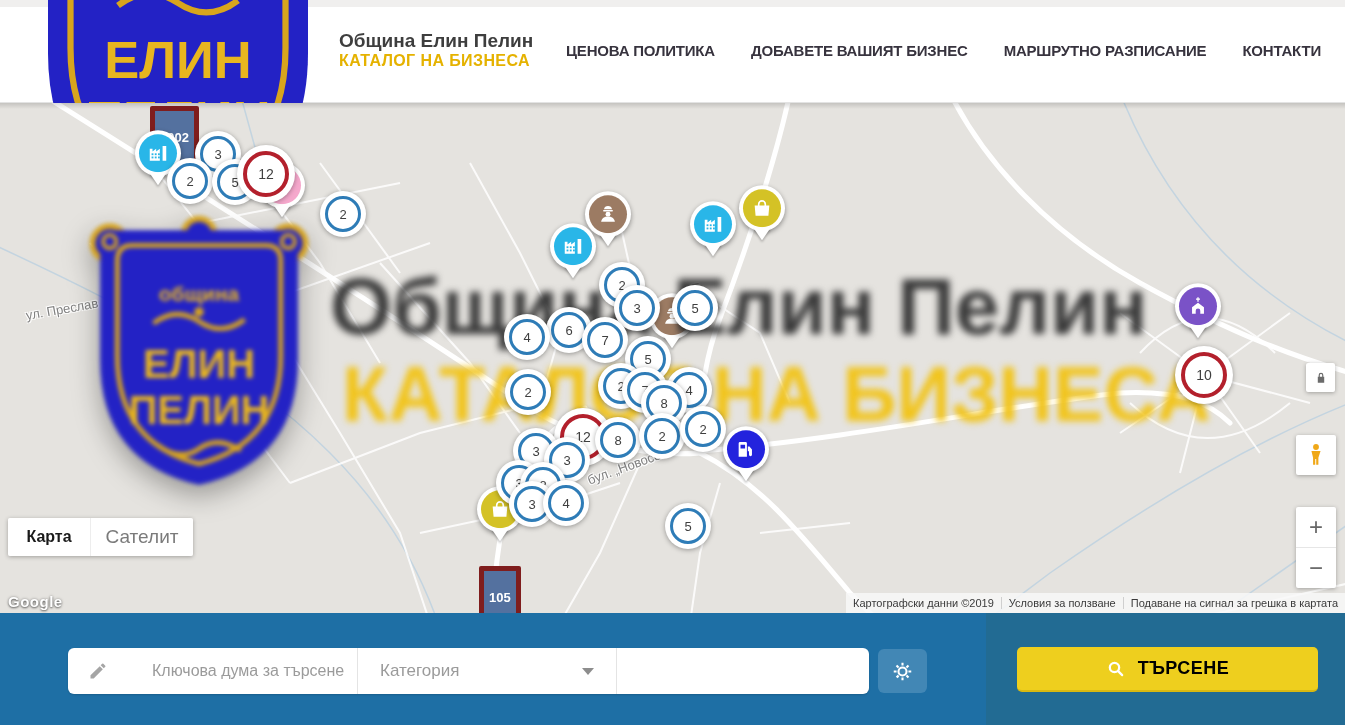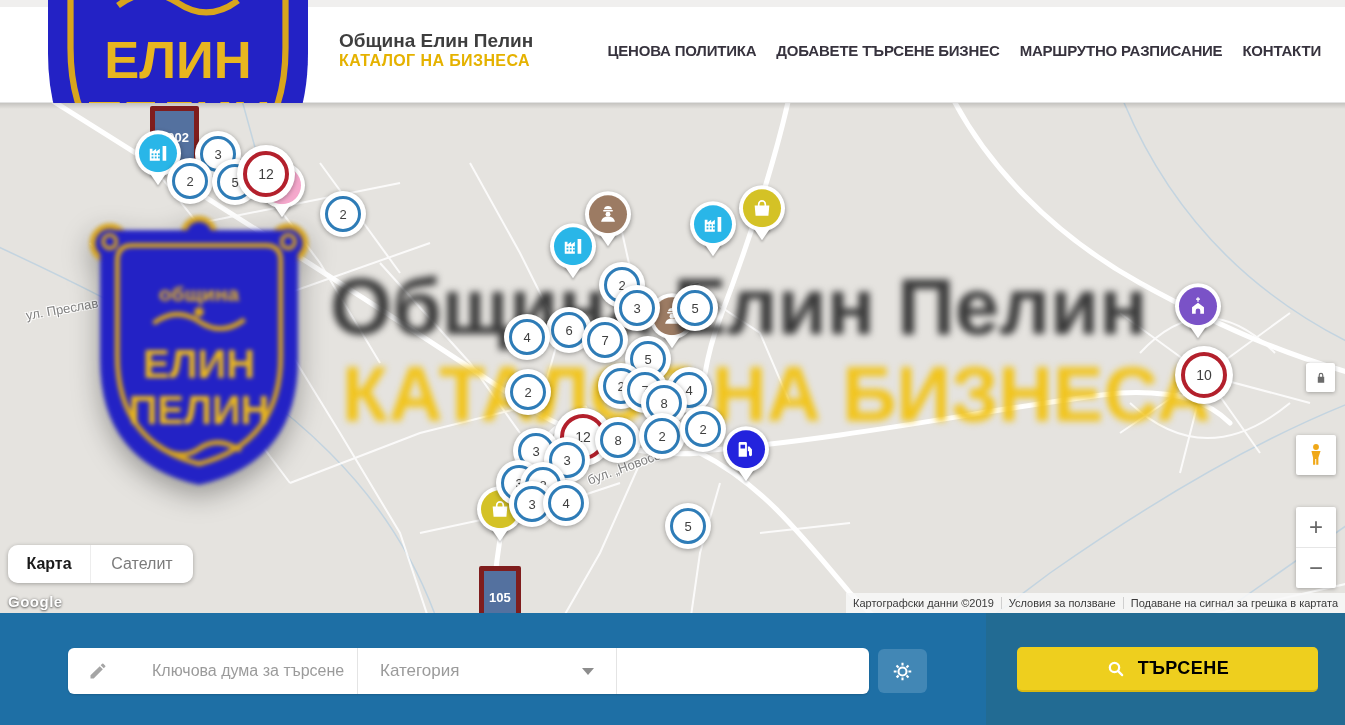--- a/index.html
+++ b/index.html
@@ -5,21 +5,21 @@
   html,body{margin:0;padding:0;background:#fff;}
   .page{position:relative;width:1345px;height:725px;overflow:hidden;font-family:"Liberation Sans",sans-serif;background:#fff;}
 
   
   .topstrip{height:7px;background:#f0efee;}
   header{height:96px;background:#fff;display:flex;align-items:center;padding:0 24px 8px 28px;box-sizing:border-box;border-bottom:1px solid #e3e3e3;}
   .brand{display:flex;align-items:center;gap:11px;cursor:pointer;}
   .brand svg{width:44px;height:55px;display:block;}
   .brand-title{font-size:19px;font-weight:bold;color:#3e3e3e;line-height:1.15;}
   .brand-sub{font-size:16px;font-weight:bold;color:#e5b200;letter-spacing:.4px;line-height:1.15;}
-  nav{margin-left:auto;display:flex;gap:20px;}
+  nav{margin-left:auto;display:flex;gap:36px;}
   .nav-item{font-size:15px;font-weight:bold;color:#37333e;letter-spacing:-.2px;cursor:pointer;text-decoration:none;white-space:nowrap;}
 
   
   .map{position:relative;height:510px;background:#e5e3df;overflow:hidden;cursor:grab;}
   .map::before{content:"";position:absolute;top:0;left:0;right:0;height:6px;background:linear-gradient(rgba(0,0,0,.14),transparent);z-index:1;pointer-events:none;}
   .roads{position:absolute;inset:0;z-index:0;}
 
   .street-label{position:absolute;z-index:1;font-size:13px;color:#818181;white-space:nowrap;
     text-shadow:1px 1px 0 rgba(255,255,255,.9),-1px -1px 0 rgba(255,255,255,.9),1px -1px 0 rgba(255,255,255,.9),-1px 1px 0 rgba(255,255,255,.9);}
   .road-badge{position:absolute;z-index:1;background:#54719f;color:#fff;font-size:13px;font-weight:bold;padding:19px 5px;border-radius:2px;border:5px solid #7f1d1d;}
@@ -38,24 +38,24 @@
   .cluster.big::before{inset:6px;border-width:4px;}
   .cluster.big span{font-size:14px;}
 
   
   .wm{position:absolute;inset:0;z-index:3;pointer-events:none;}
   .wm-crest{position:absolute;left:85px;top:112px;width:228px;height:285px;filter:blur(2px) drop-shadow(0 10px 14px rgba(0,0,0,.35));}
   .wm-line1{position:absolute;left:330px;top:158px;font-size:80px;font-weight:bold;color:#3a3a3a;letter-spacing:0px;white-space:nowrap;filter:blur(3.5px);}
   .wm-line2{position:absolute;left:342px;top:246px;font-size:78px;font-weight:bold;color:#f1c41c;white-space:nowrap;filter:blur(3.5px);transform:scaleX(.97);transform-origin:left;}
 
   
-  .maptype{position:absolute;left:8px;top:442px;display:flex;z-index:5;box-shadow:0 1px 4px rgba(0,0,0,.3);border-radius:10px;overflow:hidden;align-items:center;}
+  .maptype{position:absolute;left:8px;top:415px;display:flex;z-index:5;box-shadow:0 1px 4px rgba(0,0,0,.3);border-radius:2px;overflow:hidden;align-items:center;}
   .maptype .mt{height:38px;display:flex;align-items:center;justify-content:center;background:#fff;cursor:pointer;}
   .mt-map{width:82px;font-size:16px;font-weight:bold;color:#1a1a1a;}
-  .mt-sat{width:102px;font-size:16px;color:#7b7b7b;border-left:1px solid #ededed;}
+  .mt-sat{width:102px;font-size:19px;color:#7b7b7b;border-left:1px solid #ededed;}
   .google-logo{position:absolute;left:8px;bottom:3px;z-index:6;font-size:15px;font-weight:bold;color:#fff;letter-spacing:.5px;cursor:pointer;
     text-shadow:0 1px 2px rgba(0,0,0,.5),0 0 3px rgba(0,0,0,.35);}
   .attribution{position:absolute;right:0;bottom:0;height:20px;display:flex;align-items:center;background:rgba(248,248,248,.85);z-index:6;font-size:11px;color:#3a3a3a;}
   .attr-item{padding:0 7px;white-space:nowrap;}
   .attr-item + .attr-item{border-left:1px solid #cfcfcf;}
   .ctl{position:absolute;background:#fff;border-radius:2px;box-shadow:0 1px 4px rgba(0,0,0,.3);z-index:5;cursor:pointer;}
   .ctl-lock{left:1306px;top:260px;width:29px;height:29px;display:flex;align-items:center;justify-content:center;}
   .ctl-peg{left:1296px;top:332px;width:40px;height:40px;display:flex;align-items:center;justify-content:center;}
   .ctl-zoom{left:1296px;top:404px;width:40px;height:81px;display:flex;flex-direction:column;}
   .zbtn{flex:1;display:flex;align-items:center;justify-content:center;font-size:24px;color:#666;cursor:pointer;}
@@ -109,21 +109,21 @@
 <path d="M38 121 Q50 130 60 123 Q70 116 82 124" fill="none" stroke="#d8a51d" stroke-width="2.5"></path>
 </svg>
         </span>
       <div>
         <div class="brand-title">Община Елин Пелин</div>
         <div class="brand-sub">КАТАЛОГ НА БИЗНЕСА</div>
       </div>
     </div>
     <nav id="main-nav">
         <a class="nav-item">ЦЕНОВА ПОЛИТИКА</a>
-        <a class="nav-item">ДОБАВЕТЕ ТЪРСЕНЕ БИЗНЕС</a>
+        <a class="nav-item">ДОБАВЕТЕ ВАШИЯТ БИЗНЕС</a>
         <a class="nav-item">МАРШРУТНО РАЗПИСАНИЕ</a>
         <a class="nav-item">КОНТАКТИ</a>
       </nav>
   </header>
 
   <div class="map">
     <svg class="roads" viewBox="0 0 1345 510" xmlns="http://www.w3.org/2000/svg">
       <g stroke="#c3d4e0" stroke-width="1.5" fill="none">
         <path d="M-10,140 C120,200 240,260 330,350 C390,410 430,480 450,560"></path>
         <path d="M1350,300 C1250,340 1150,400 1050,470 L930,560"></path>

